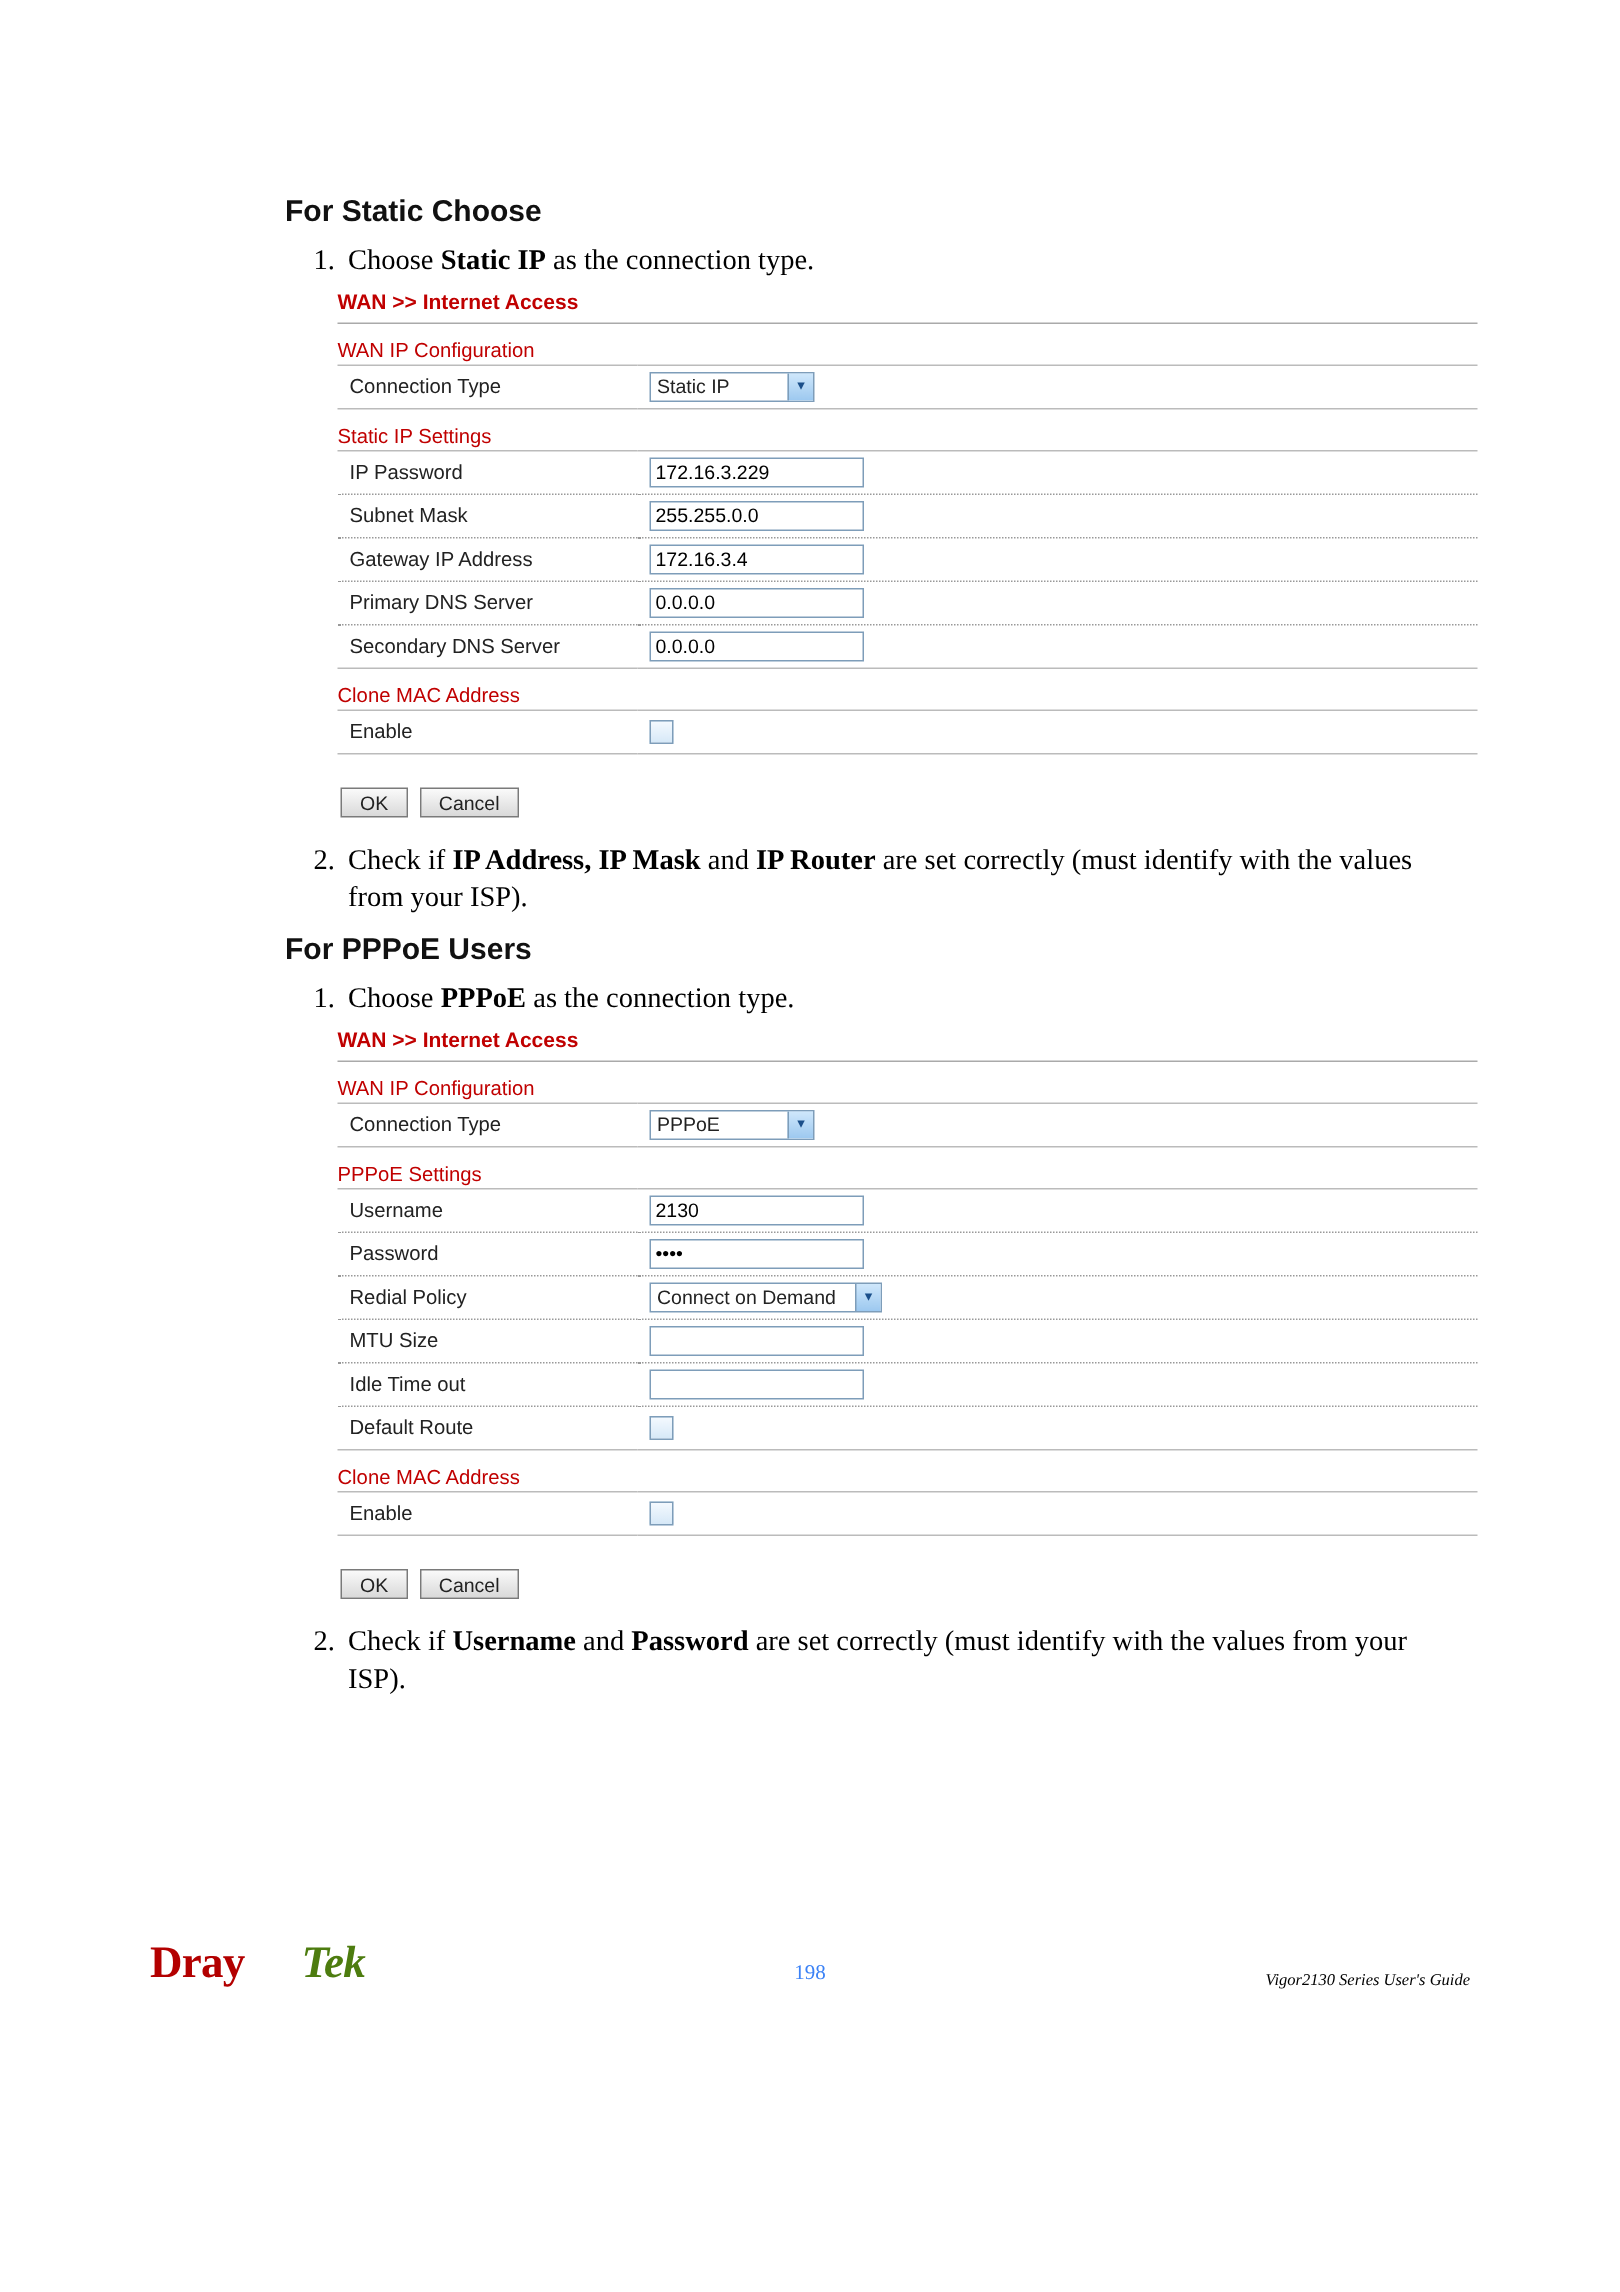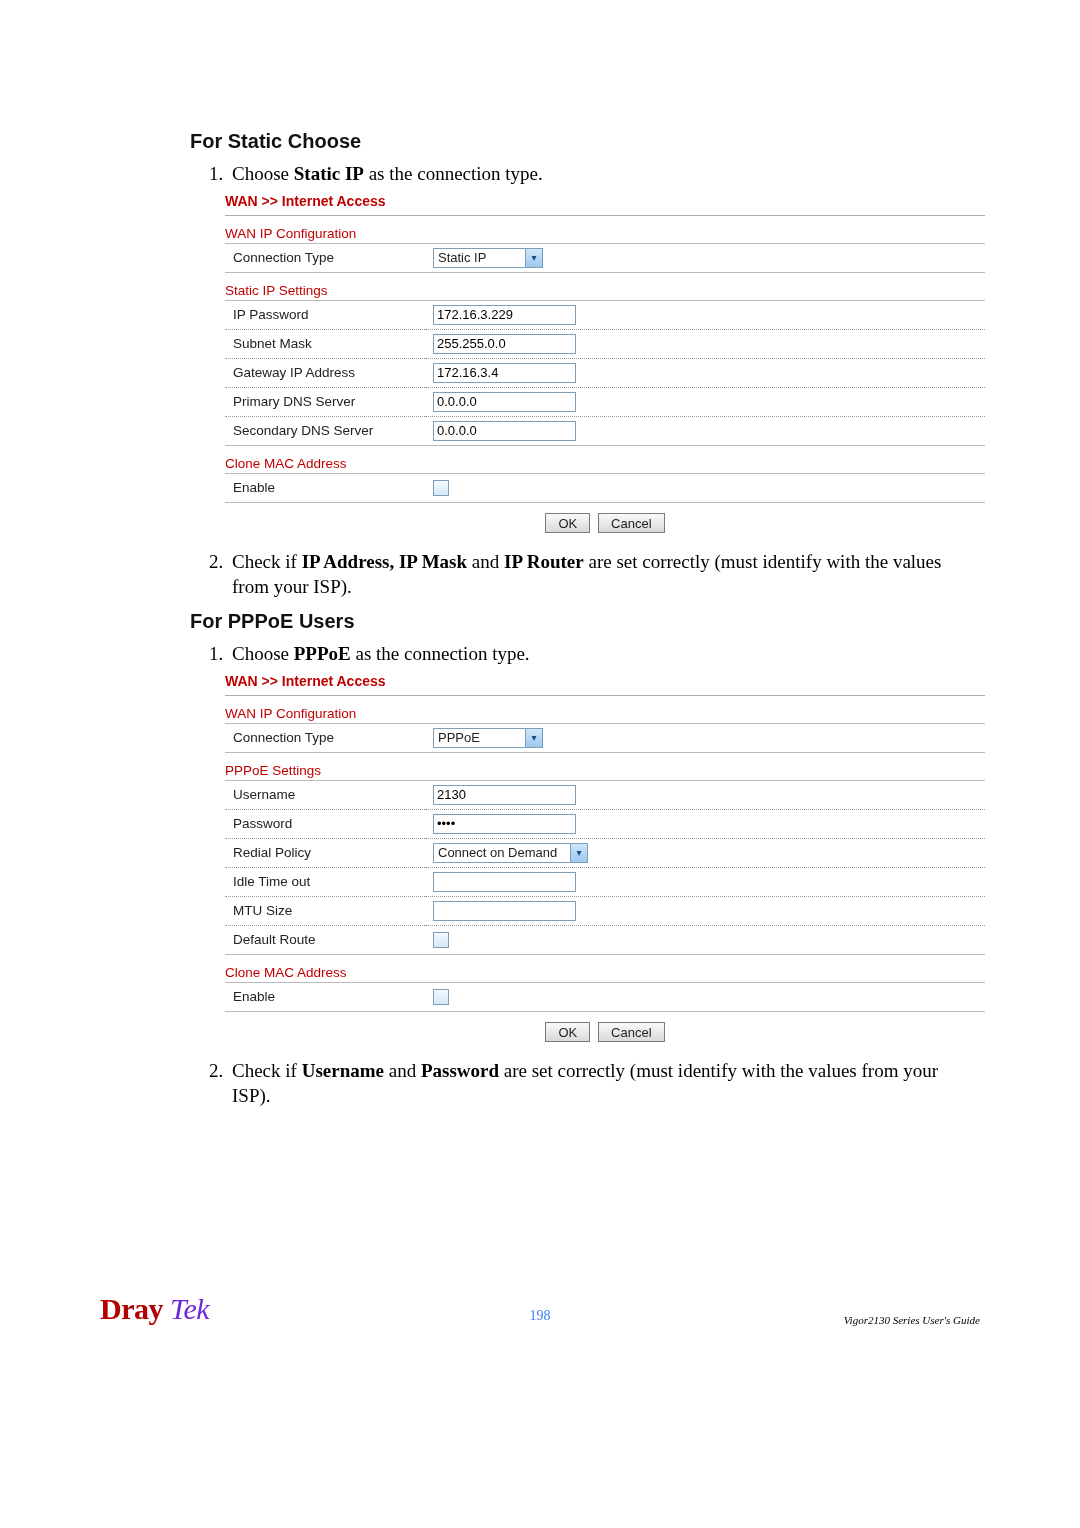--- a/index.html
+++ b/index.html
@@ -120,22 +120,22 @@
   }
   .chk {
     display: inline-block;
     width: 14px;
     height: 14px;
     border: 1px solid #7e9db9;
     background: linear-gradient(#f4f9fe, #d6e8f7);
     vertical-align: middle;
   }
   .btnrow {
-    text-align: center;
-    margin: 10px 0 6px 0;
+    text-align: left;
+    margin: 22px 0 6px 0;
   }
   .btn {
     display: inline-block;
     font-family: Arial, sans-serif;
     font-size: 13px;
     padding: 1px 12px;
     height: 20px;
     line-height: 18px;
     border: 1px solid #7a7a7a;
     background: linear-gradient(#fafafa, #d9d9d9);
@@ -155,21 +155,21 @@
     justify-content: space-between;
     font-size: 14px;
   }
   .brand {
     font-family: Georgia, "Times New Roman", serif;
     font-size: 30px;
     font-weight: bold;
     letter-spacing: -0.5px;
   }
   .brand .d { color: #b30000; }
-  .brand .rest { color: #6d28d9; font-style: italic; font-family: "Times New Roman", serif; font-weight: normal; }
+  .brand .rest { color: #4d7c0f; font-style: italic; font-family: "Times New Roman", serif; font-weight: bold; margin-left: 31px; }
   .page-num {
     font-family: "Times New Roman", serif;
     font-size: 14px;
     color: #3b82f6;
     position: absolute;
     left: 50%;
     transform: translateX(-50%);
     bottom: 2px;
   }
   .guide-title {
@@ -319,25 +319,25 @@
       <tr>
         <td>Redial Policy</td>
         <td>
           <span class="sel" style="min-width:155px">
             <span>Connect on Demand</span>
             <span class="sel-btn">▾</span>
           </span>
         </td>
       </tr>
       <tr>
+        <td>MTU Size</td>
+        <td><input class="txtfield" value="" style=""></td>
+      </tr>
+      <tr>
         <td>Idle Time out</td>
-        <td><input class="txtfield" value="" style=""></td>
-      </tr>
-      <tr>
-        <td>MTU Size</td>
         <td><input class="txtfield" value="" style=""></td>
       </tr>
       <tr>
         <td>Default Route</td>
         <td><span class="chk"></span></td>
       </tr>
     </tbody>
       </table>
 
     <div class="ui-section-title">Clone MAC Address</div>

